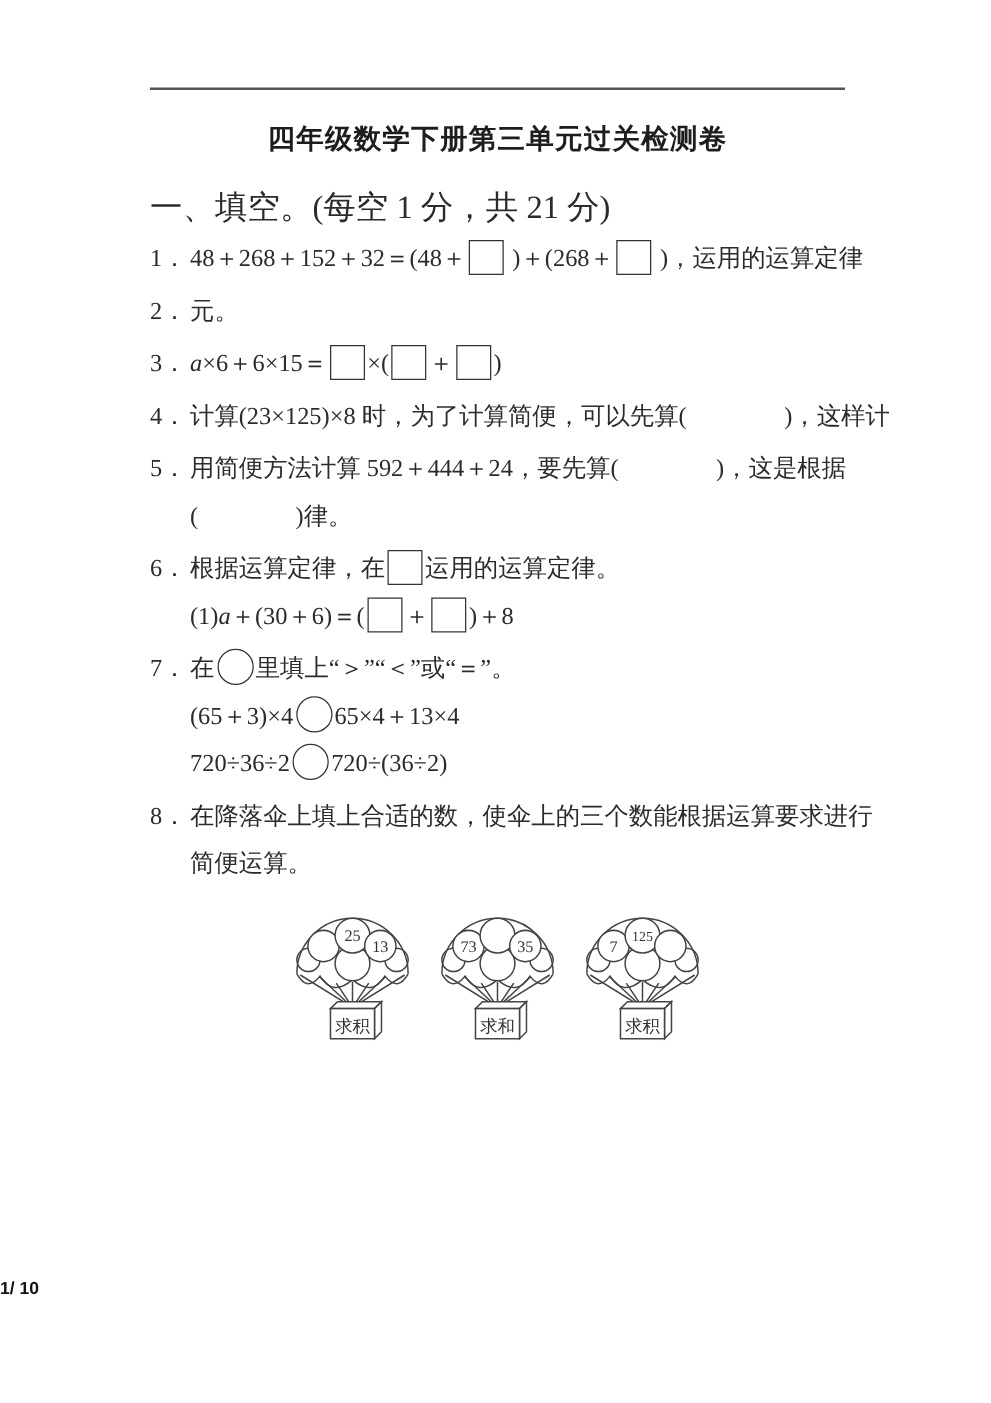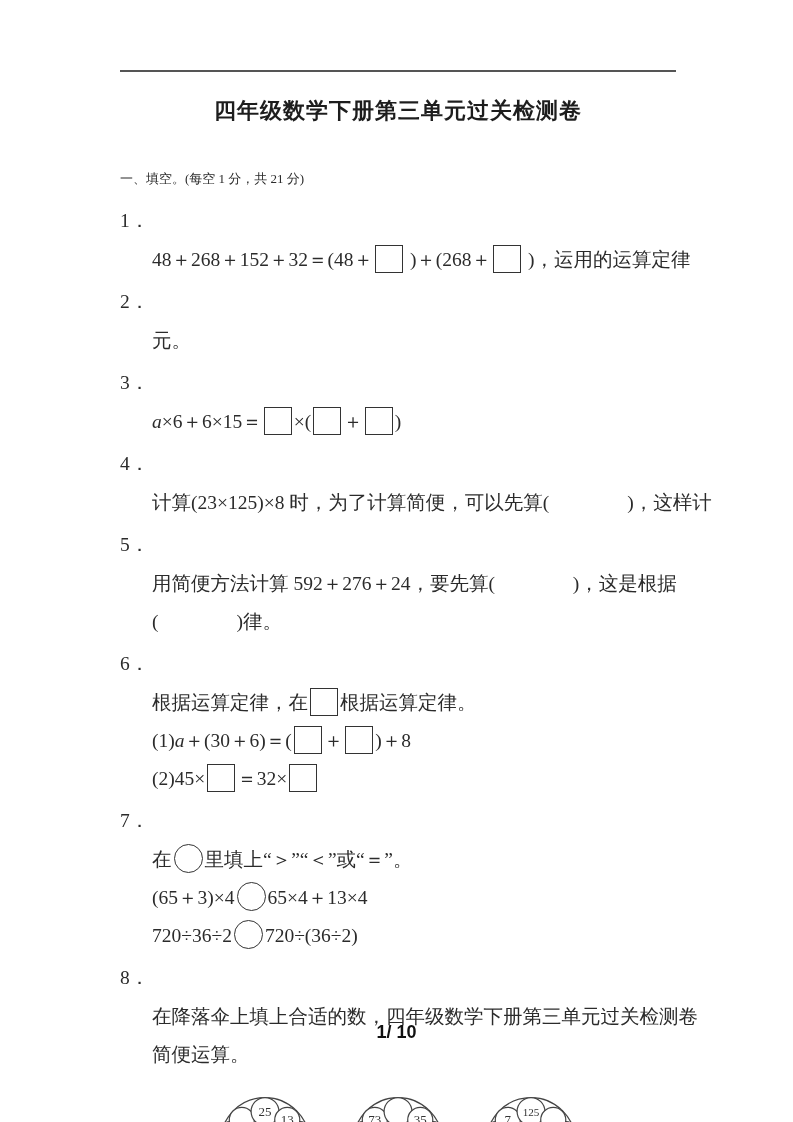--- a/index.html
+++ b/index.html
@@ -25,33 +25,33 @@
   .doc-title{
     margin:24px 0 0 0;
     text-align:center;
     font-family:Liberation Sans, sans-serif;
     font-weight:bold;
     font-size:22px;
     letter-spacing:1px;
     color:#1d1d1d;
   }
   .section-heading{
-    margin:34px 0 0 0;
-    font-size:13px;
+    margin:21px 0 0 0;
+    font-size:26px;
     line-height:38px;
     white-space:nowrap;
   }
   .item{
     display:flex;
     margin-top:4px;
     font-size:19.5px;
     line-height:38px;
   }
   .qnum{flex:0 0 32px;}
-  .qbody{flex:1;margin-top:39px;}
+  .qbody{flex:1;}
   .line{white-space:nowrap;}
   .box{
     display:inline-block;
     width:26px;height:26px;
     border:1.5px solid var(--line);
     background:#fff;
     vertical-align:-7px;
     margin:0 2px;
   }
   .circle{
@@ -61,29 +61,29 @@
     border-radius:50%;
     background:#fff;
     vertical-align:-7px;
     margin:0 2px;
   }
   .var{font-style:italic;}
   .figure-row{
     margin-top:10px;
     display:flex;
     justify-content:center;
-    gap:31px;
+    gap:14px;
   }
   .parachute{width:102px;height:118px;}
   .page-footer{
     position:absolute;left:0;top:1022px;width:793px;
-    text-align:center;
+    text-align:left;
     font-family:"Liberation Sans","DejaVu Sans",sans-serif;
     font-weight:bold;
-    font-size:18px;
+    font-size:14px;
     color:#111;
   }
 </style>
 </head>
 <body>
 
 <div class="page">
   <div class="content">
     <hr class="top-rule">
     <h1 class="doc-title">四年级数学下册第三单元过关检测卷</h1>
@@ -113,47 +113,46 @@
     <div class="item">
       <span class="qnum">4．</span>
       <div class="qbody">
         <div class="line">计算(23×125)×8 时，为了计算简便，可以先算(　　　　)，这样计</div>
       </div>
     </div>
 
     <div class="item">
       <span class="qnum">5．</span>
       <div class="qbody">
-        <div class="line">用简便方法计算 592＋276＋24，要先算(　　　　)，这是根据</div>
+        <div class="line">用简便方法计算 592＋444＋24，要先算(　　　　)，这是根据</div>
         <div class="line">(　　　　)律。</div>
       </div>
     </div>
 
     <div class="item">
       <span class="qnum">6．</span>
       <div class="qbody">
-        <div class="line"><span>根据运算定律，在</span><span class="box"></span><span>根据运算定律。</span></div>
+        <div class="line"><span>根据运算定律，在</span><span class="box"></span><span>运用的运算定律。</span></div>
         <div class="line"><span>(1)</span><span class="var">a</span><span>＋(30＋6)＝(</span><span class="box"></span><span>＋</span><span class="box"></span><span>)＋8</span></div>
-        <div class="line"><span>(2)45×</span><span class="box"></span><span>＝32×</span><span class="box"></span></div>
       </div>
     </div>
 
     <div class="item">
       <span class="qnum">7．</span>
       <div class="qbody">
         <div class="line"><span>在</span><span class="circle"></span><span>里填上“＞”“＜”或“＝”。</span></div>
         <div class="line"><span>(65＋3)×4</span><span class="circle"></span><span>65×4＋13×4</span></div>
         <div class="line"><span>720÷36÷2</span><span class="circle"></span><span>720÷(36÷2)</span></div>
       </div>
     </div>
 
     <div class="item">
       <span class="qnum">8．</span>
       <div class="qbody">
-        <div class="line">在降落伞上填上合适的数，四年级数学下册第三单元过关检测卷</div>
+        <div class="line">在降落伞上填上合适的数，使伞上的三个数能根据运算要求进行</div>
         <div class="line">简便运算。</div>
       </div>
     </div>
 
     <div class="figure-row">
       <div class="parachute"><svg viewBox="0 0 110 124" width="102" height="118">
   <g stroke="#444" fill="none" stroke-width="1.3">
     <path d="M7 61 A48 48 0 0 1 103 61"></path>
     <path d="M7 61 Q16 77 27 63 Q38 81 55 66 Q72 81 83 63 Q94 77 103 61"></path>
     <circle cx="17" cy="49" r="10"></circle>

